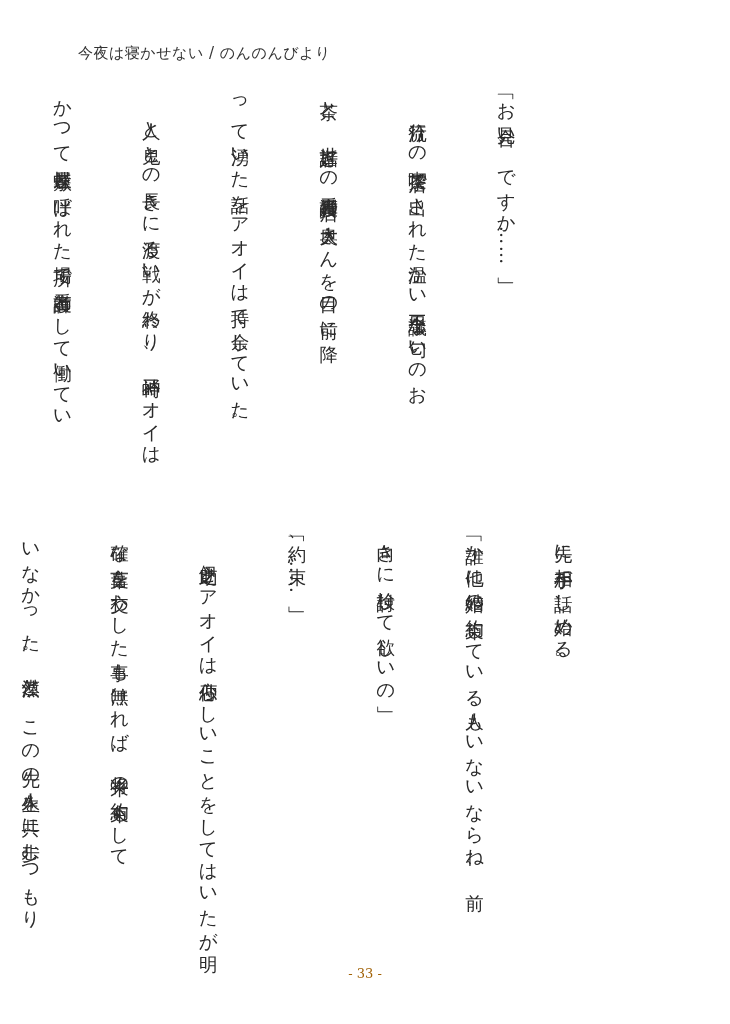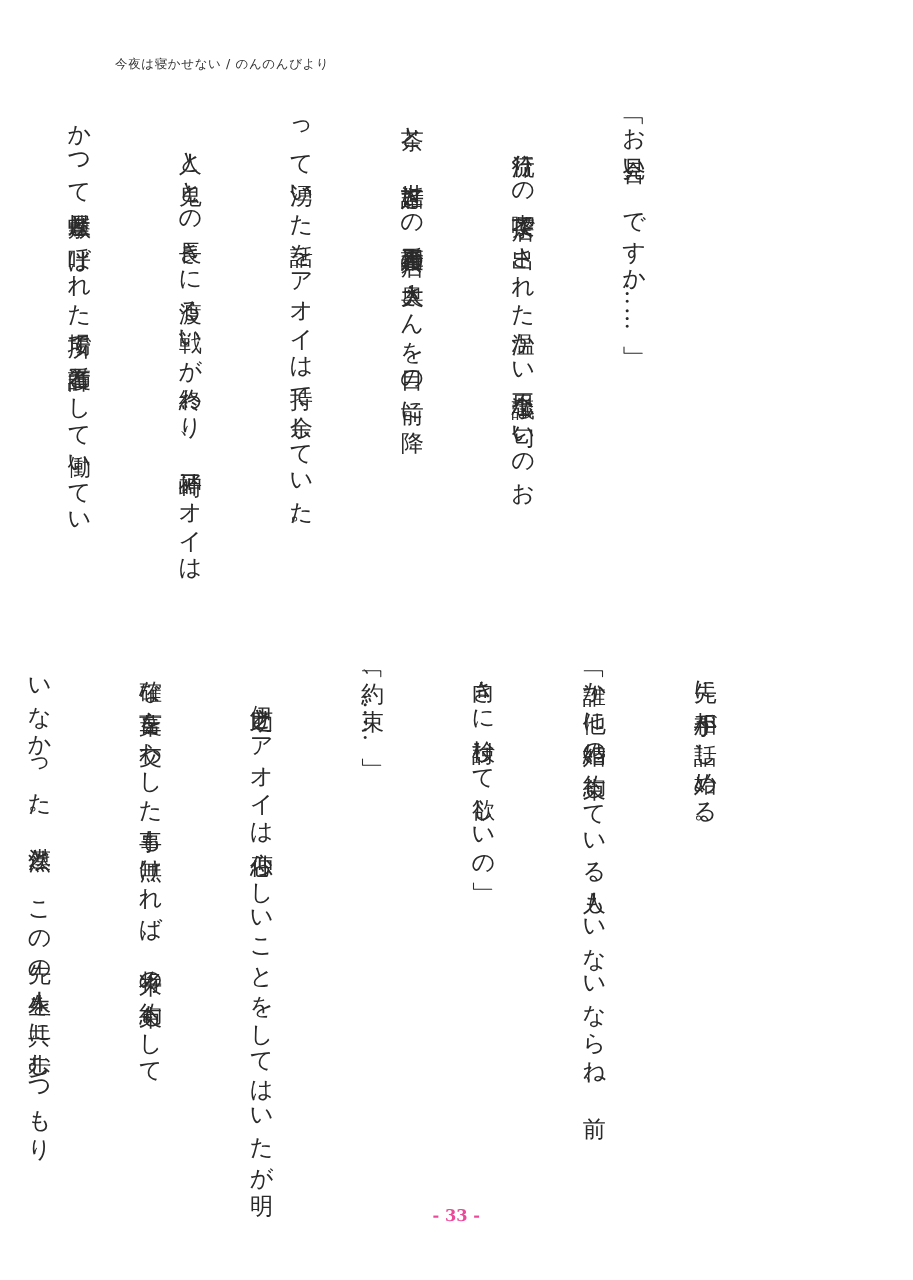--- a/index.html
+++ b/index.html
@@ -2,39 +2,39 @@
 <html><head>
 <meta charset="utf-8">
 <style>
   html, body { margin: 0; padding: 0; background: #ffffff; }
   body {
     width: 730px; height: 1024px; position: relative; overflow: hidden;
     font-family: "DejaVu Serif", "Liberation Serif", serif;
     color: #2a2a2a;
   }
   .header {
-    position: absolute; left: 92px; top: 44px;
+    position: absolute; left: 78px; top: 44px;
     font-family: "DejaVu Sans", "Liberation Sans", sans-serif;
-    font-size: 10px; color: #333; letter-spacing: 0.5px;
+    font-size: 15px; color: #333; letter-spacing: 0.5px;
   }
   .block {
     position: absolute;
     writing-mode: vertical-rl;
     -webkit-writing-mode: vertical-rl;
     font-size: 18.5px;
     line-height: 29.6px;
     letter-spacing: 1.5px;
     white-space: pre;
   }
   .block-top { right: 150px; top: 88px; height: 410px; }
   .block-bottom { right: 93px; top: 530px; height: 410px; }
   .line { display: block; }
   .page-number {
     position: absolute; left: 0; width: 730px; top: 966px;
-    text-align: center; font-size: 13px; color: #ec4899; font-weight: bold;
+    text-align: center; font-size: 13px; color: #a16207;
   }
 </style>
 </head>
 <body>
 
 <div class="header">今夜は寝かせない / のんのんびより</div>
 
 <div class="block block-top">
   <span class="line">「お見合い、ですか……」</span>
   <span class="line">　流行りの喫茶店で出された温かい不思議な匂いのお</span>

